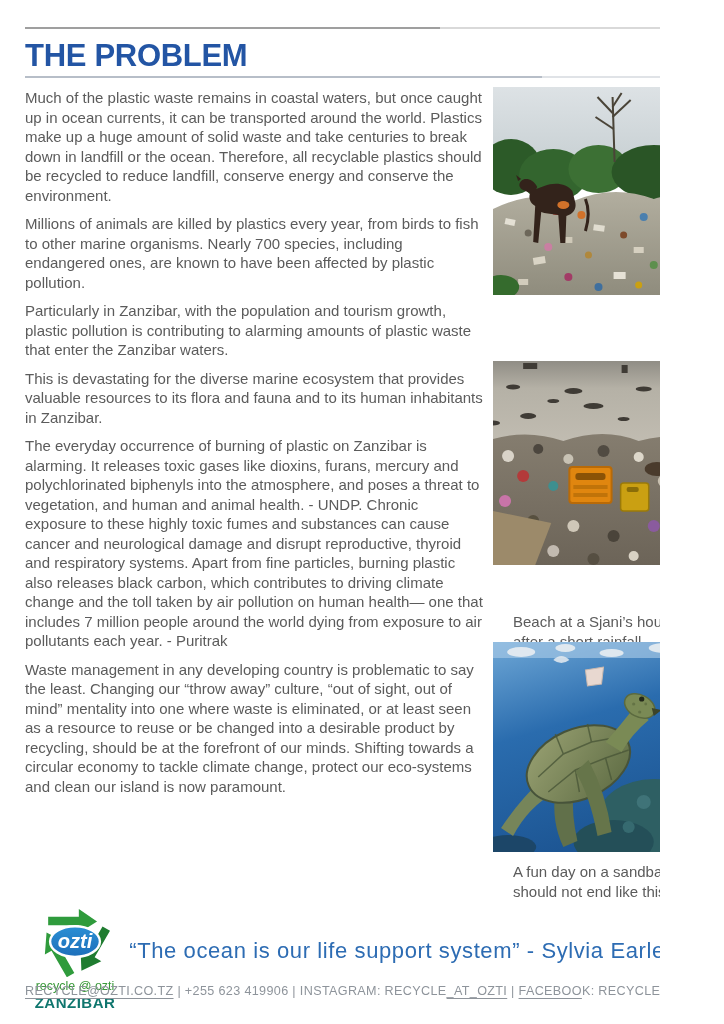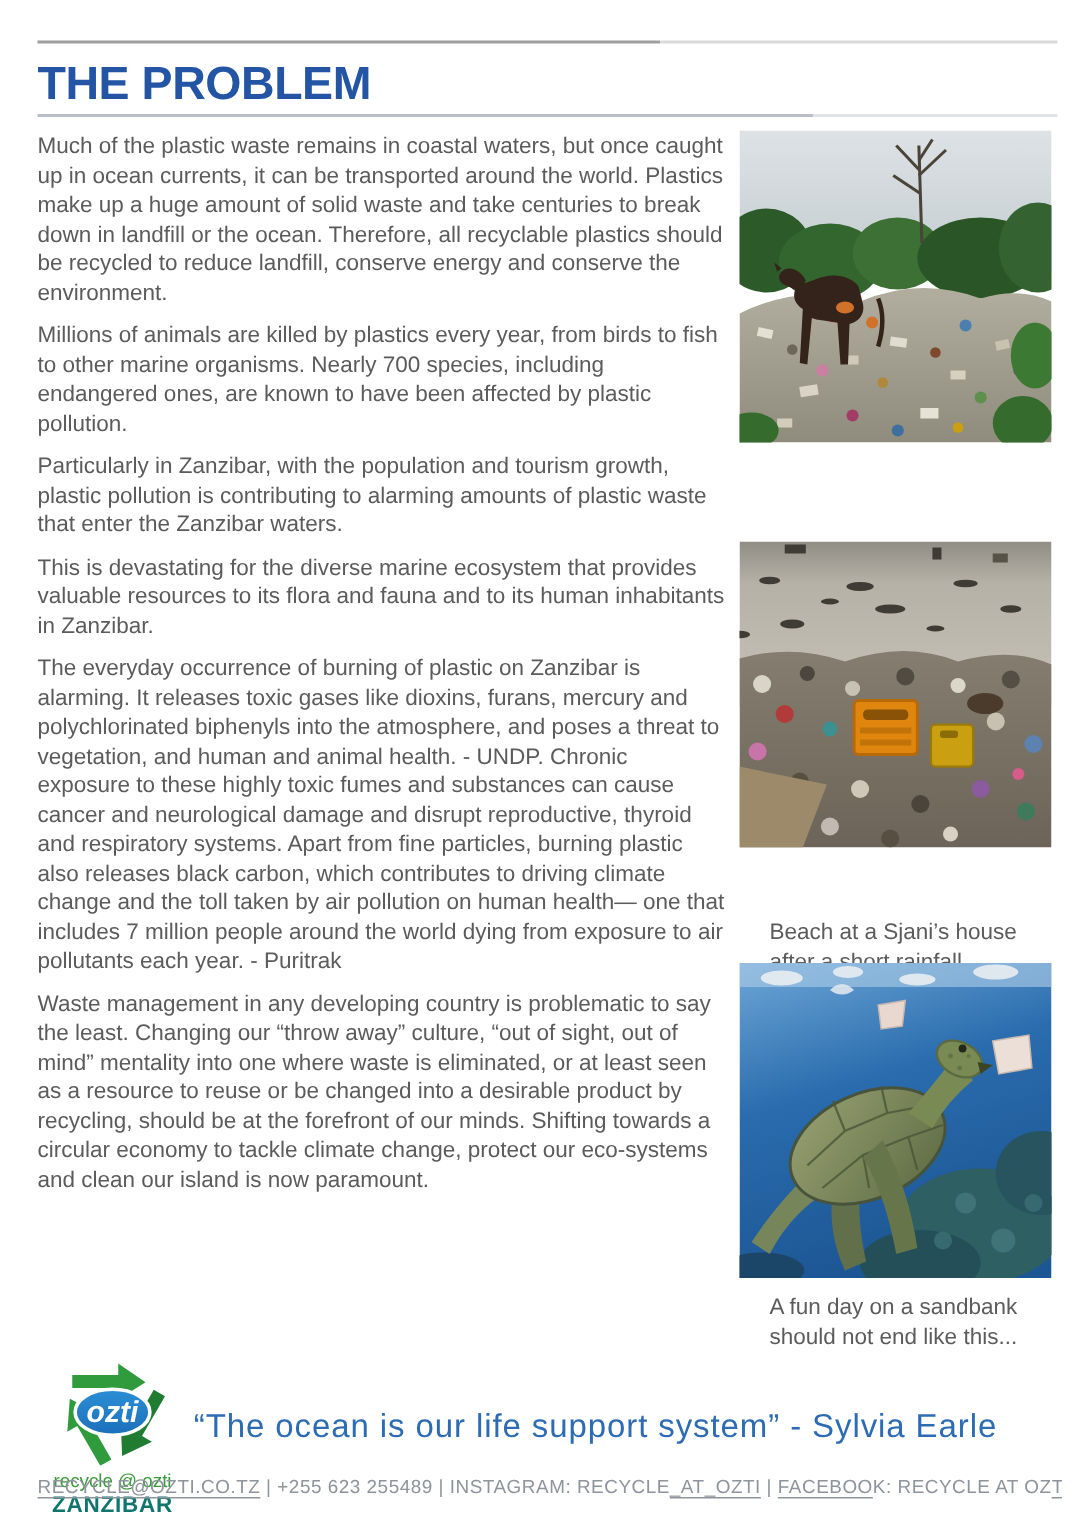--- a/index.html
+++ b/index.html
@@ -1,19 +1,18 @@
 <!DOCTYPE html>
 <html><head>
 <meta charset="utf-8">
 <style>
   html,body{margin:0;padding:0;background:#ffffff;}
   .page{
     position:relative;width:660px;height:1024px;background:#ffffff;overflow:hidden;
     font-family:"Liberation Sans",sans-serif;
-    padding-left:48px;
   }
   
   .top-rule{position:absolute;left:25px;top:27px;width:680px;height:2px;
     background:linear-gradient(to right,#9f9f9f 0 61%,#d9d9d9 61% 100%);}
   
   .title{position:absolute;left:25px;top:38px;font-size:31px;font-weight:700;
     color:#2355a4;letter-spacing:-0.3px;}
   .title-rule{position:absolute;left:25px;top:76px;width:680px;height:2px;
     background:linear-gradient(to right,#b7bec8 0 76%,#e0e3e7 76% 100%);}
   
@@ -270,21 +269,21 @@
     </svg>
     <div class="logo-sub">recycle @ ozti</div>
     <div class="logo-region">ZANZIBAR</div>
   </div>
 
   <div class="quote">“The ocean is our life support system” - Sylvia Earle</div>
 
   <div class="contact">
     <span class="u">RECYCLE@OZTI.CO.TZ</span>
     <span> | </span>
-    <span>+255 623 255489</span>
+    <span>+255 623 419906</span>
     <span> | </span>
     <span>INSTAGRAM: RECYCLE</span>
     <span class="u">_AT_OZTI</span>
     <span> | </span>
     <span class="u">FACEBOO</span>
     <span>K: RECYCLE AT OZ</span>
     <span class="u">TI</span>
     <span class="tail"></span>
   </div>
 

